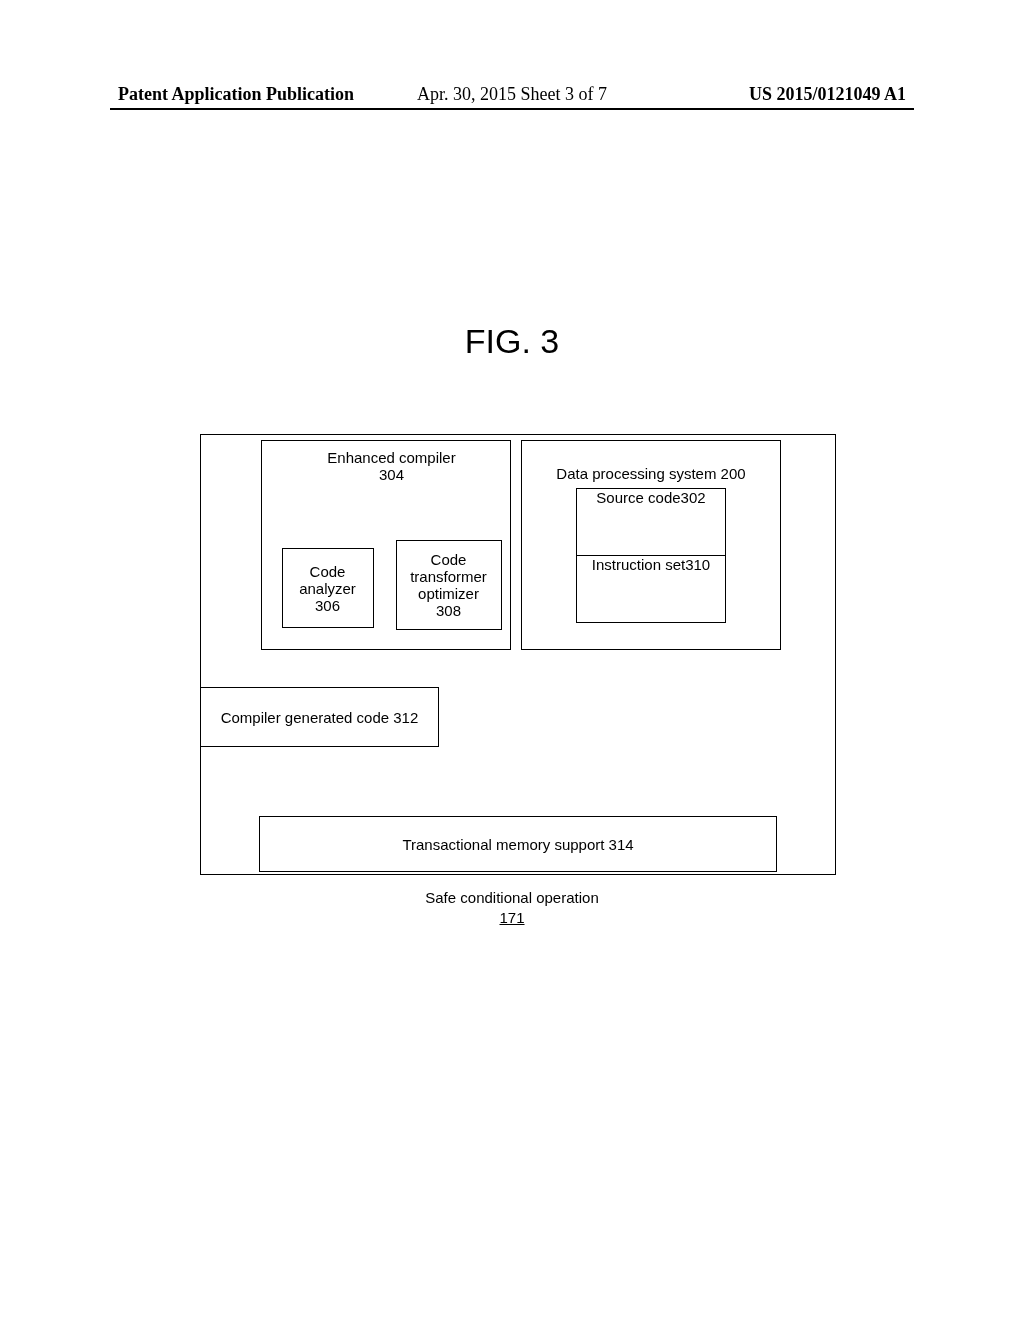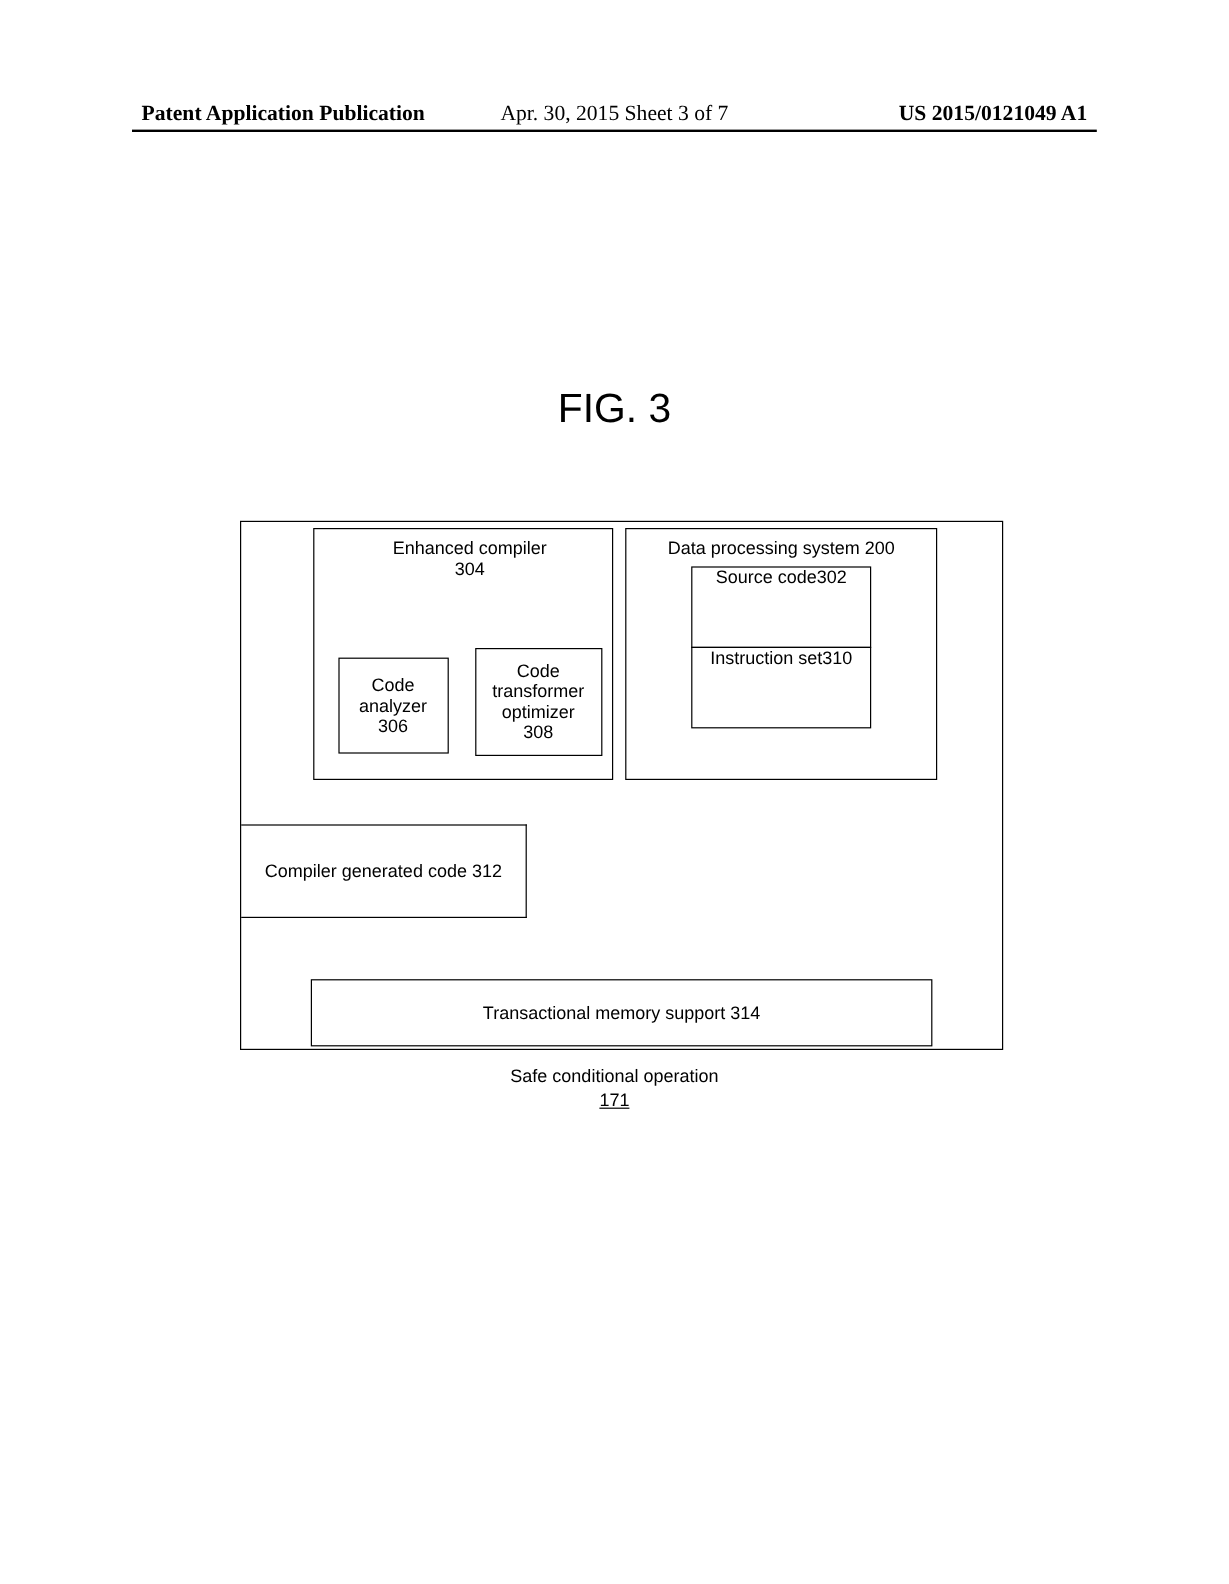--- a/index.html
+++ b/index.html
@@ -10,24 +10,24 @@
     .header .center { position: absolute; left: 50%; transform: translateX(-50%); }
     .header .right { font-weight: bold; }
     .hr { position: absolute; top: 108px; left: 110px; right: 110px; height: 2px; background: #000; }
     .fig-title { position: absolute; top: 322px; left: 0; right: 0; text-align: center; font-family: Arial, sans-serif; font-size: 34px; }
     .system-container { position: absolute; top: 434px; left: 200px; width: 636px; height: 441px; border: 1.5px solid #000; font-family: Arial, sans-serif; font-size: 15px; text-align: center; }
     .compiler { position: absolute; top: 5px; left: 60px; width: 250px; height: 210px; border: 1.5px solid #000; padding-top: 8px; padding-left: 11px; }
     .compiler .inner-wrap { display: flex; justify-content: center; gap: 22px; margin-top: 65px; }
     .compiler .box { border: 1.5px solid #000; display: flex; flex-direction: column; justify-content: center; padding: 6px 10px; }
     .compiler .box1 { width: 92px; height: 80px; }
     .compiler .box2 { width: 106px; height: 90px; margin-top: -8px; }
-    .dps { position: absolute; top: 5px; right: 54px; width: 260px; height: 210px; border: 1.5px solid #000; padding-top: 8px; }
+    .dps { position: absolute; top: 5px; right: 54px; width: 260px; height: 210px; border: 1.5px solid #000; padding-top: 24px; }
     .dps .stack { display: flex; flex-direction: column; align-items: center; margin-top: 6px; gap: 0; }
     .dps .sbox { border: 1.5px solid #000; width: 150px; height: 68px; display: flex; justify-content: center; }
-    .cgc { position: absolute; top: 252px; left: 0; width: 238px; height: 78px; border: 1.5px solid #000; border-left: none; display: flex; align-items: center; justify-content: center; padding: 0 6px; }
+    .cgc { position: absolute; top: 252px; left: 0; width: 238px; height: 60px; border: 1.5px solid #000; border-left: none; display: flex; align-items: center; justify-content: center; padding: 0 6px; }
     .tms { position: absolute; bottom: 2px; left: 58px; right: 58px; height: 56px; border: 1.5px solid #000; display: flex; align-items: center; justify-content: center; }
     .caption { position: absolute; top: 888px; left: 0; right: 0; text-align: center; font-family: Arial, sans-serif; font-size: 15px; line-height: 1.3; }
     .caption .underline { text-decoration: underline; }
   </style>
 </head>
 <body>
 
 <div class="page">
 
   <div class="header">

